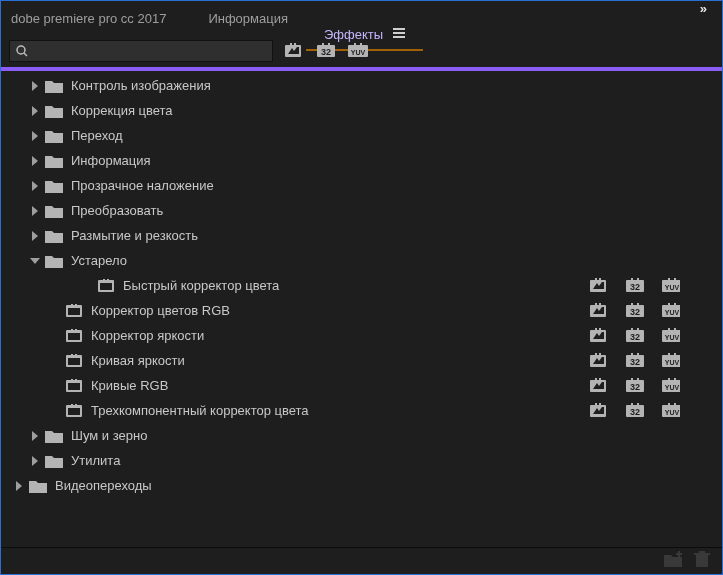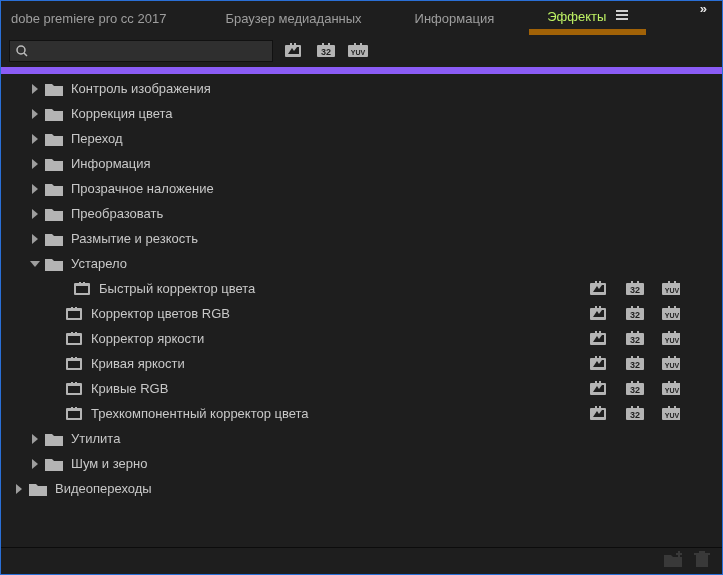--- a/index.html
+++ b/index.html
@@ -9,37 +9,37 @@
     font-family: "Segoe UI", Arial, sans-serif;
     font-size: 13px;
     color: #c8c8c8;
     border: 1px solid #2a6fd6;
   }
   .tabbar {
     display: flex;
     align-items: flex-start;
     height: 34px;
     padding: 0 8px;
-    gap: 17px;
+    gap: 0;
   }
   .tab {
     padding: 0 18px;
     height: 34px;
     display: flex;
     align-items: center;
     color: #9e9e9e;
     cursor: pointer;
     white-space: nowrap;
   }
   .tab.left { padding-left: 2px; padding-right: 24px; }
   .tab.active {
-    color: #bef264;
-    border-bottom: 6px solid #a16207;
+    color: #c4b5fd;
+    border-bottom: 2px solid #a16207;
     height: 32px;
-    margin-top: 2px;
+    margin-top: 18px;
   }
   .tab .menu-icon { margin-left: 10px; }
   .spacer { flex: 1; }
   .overflow {
     padding: 0 8px;
     color: #e6e6e6;
     cursor: pointer;
     font-weight: bold;
     letter-spacing: -1px;
   }
@@ -75,21 +75,21 @@
     width: 22px; height: 18px;
     display: inline-flex;
     align-items: center;
     justify-content: center;
   }
 
   .tree {
     height: calc(575px - 34px - 34px - 26px);
     overflow-y: auto;
     padding: 2px 0 2px 0;
-    border-top: 7px solid #8b5cf6;
+    border-top: 4px solid #8b5cf6;
     border-bottom: 1px solid #0c0c0c;
     position: relative;
     text-align: right;
   }
   .tree::-webkit-scrollbar { width: 16px; background: #232323; }
   .tree::-webkit-scrollbar-thumb { background: #4a4a4a; }
 
   .row {
     display: flex;
     align-items: center;
@@ -193,23 +193,20 @@
       <rect x="2" y="4" width="12" height="12"></rect>
       <rect x="0" y="2" width="16" height="2"></rect>
       <rect x="5" y="0" width="6" height="2"></rect>
     </g>
   </defs>
 </svg>
 
 <div class="tabbar">
   <div class="tab left">
       <span>dobe premiere pro cc 2017</span>
-    </div>
-  <div class="tab">
-      <span>Браузер медиаданных</span>
     </div>
   <div class="tab">
       <span>Информация</span>
     </div>
   <div class="tab active">
     <span>Эффекты</span>
     <span class="menu-icon"><svg width="12" height="12" fill="#cfcfcf">
           <use href="#i-menu"></use>
         </svg></span>
   </div>
@@ -351,21 +348,21 @@
       </span>
     <span class="folder">
         <svg width="18" height="14">
           <use href="#i-folder"></use>
         </svg>
       </span>
     <span class="label">Устарело</span>
   </div>
 
 
-  <div class="row" style="padding-left:72px">
+  <div class="row" style="padding-left:96px">
     <span class="preset">
         <svg width="16" height="14">
           <use href="#i-preset"></use>
         </svg>
       </span>
     <span class="label">Быстрый корректор цвета</span>
     <span class="badges">
       <span class="badge">
           <svg width="18" height="16">
             <use href="#i-accel"></use>
@@ -518,35 +515,35 @@
     <span class="tw">
         <svg width="12" height="12">
           <use href="#i-tw-right"></use>
         </svg>
       </span>
     <span class="folder">
         <svg width="18" height="14">
           <use href="#i-folder"></use>
         </svg>
       </span>
+    <span class="label">Шум и зерно</span>
+  </div>
+
+  <div class="row" style="padding-left:28px">
+    <span class="tw">
+        <svg width="12" height="12">
+          <use href="#i-tw-right"></use>
+        </svg>
+      </span>
+    <span class="folder">
+        <svg width="18" height="14">
+          <use href="#i-folder"></use>
+        </svg>
+      </span>
     <span class="label">Утилита</span>
-  </div>
-
-  <div class="row" style="padding-left:28px">
-    <span class="tw">
-        <svg width="12" height="12">
-          <use href="#i-tw-right"></use>
-        </svg>
-      </span>
-    <span class="folder">
-        <svg width="18" height="14">
-          <use href="#i-folder"></use>
-        </svg>
-      </span>
-    <span class="label">Шум и зерно</span>
   </div>
 
   <div class="row" style="padding-left:12px">
     <span class="tw">
         <svg width="12" height="12">
           <use href="#i-tw-right"></use>
         </svg>
       </span>
     <span class="folder">
         <svg width="18" height="14">

